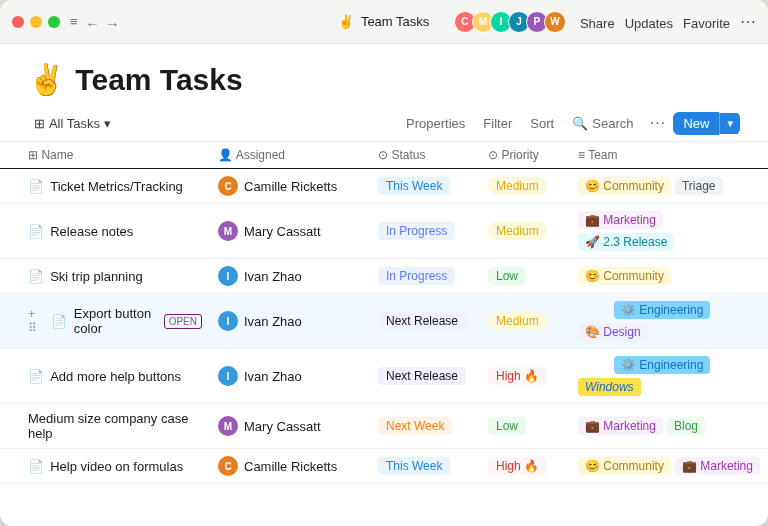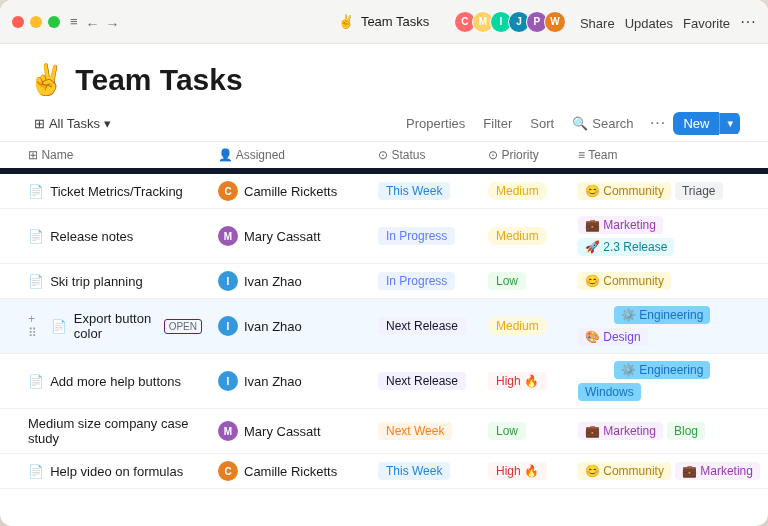--- a/index.html
+++ b/index.html
@@ -201,21 +201,21 @@
     .table-container {
       flex: 1;
       overflow-y: auto;
     }
     table {
       width: 100%;
       border-collapse: collapse;
       font-size: 13px;
     }
     thead tr {
-      border-bottom: 6px solid #0f172a;
+      border-bottom: 1px solid #0f172a;
     }
     thead th {
       padding: 6px 8px;
       text-align: left;
       font-weight: 500;
       color: #6b6b6b;
       font-size: 12px;
       white-space: nowrap;
       background: #fff;
     }
@@ -315,21 +315,21 @@
       font-size: 12px;
       font-weight: 500;
     }
     .tag-community { background: #fff9db; color: #b5820e; }
     .tag-triage { background: #f1f3f5; color: #495057; }
     .tag-marketing { background: #f8f0fc; color: #9c36b5; }
     .tag-release { background: #e3fafc; color: #0c8599; }
     .tag-engineering { background: #7dd3fc; color: #1971c2; margin-left: 36px; }
     .tag-design { background: #f3f0ff; color: #7048e8; }
     .tag-ios { background: #fff0f6; color: #c2255c; }
-    .tag-windows { background: #7dd3fc; color: #1971c2; }
+    .tag-windows { background: #fde047; color: #1971c2; font-style: italic; }
     .tag-blog { background: #ebfbee; color: #2f9e44; }
     
     .table-footer {
       padding: 8px 28px;
       font-size: 12px;
       color: #9b9b9b;
       border-top: 1px solid #ebebea;
       display: flex;
       align-items: center;
     }
@@ -555,21 +555,21 @@
               <td>
                 <div class="tags-cell">
                   <span class="tag tag-engineering">⚙️ Engineering</span>
                   <span class="tag tag-windows">Windows</span>
                 </div>
               </td>
             </tr>
             <tr>
               <td class="name-col">
                 <div class="task-name-row">
-                  <span>Medium size company case study</span>
+                  <span>Medium size company case help</span>
                 </div>
               </td>
               <td>
     <div class="assigned-cell">
       <div class="user-avatar ua-mary">M</div>
       <span>Mary Cassatt</span>
     </div>
               </td>
               <td><span class="status-badge status-next-week">Next Week</span></td>
               <td><span class="priority-badge priority-low">Low</span></td>

